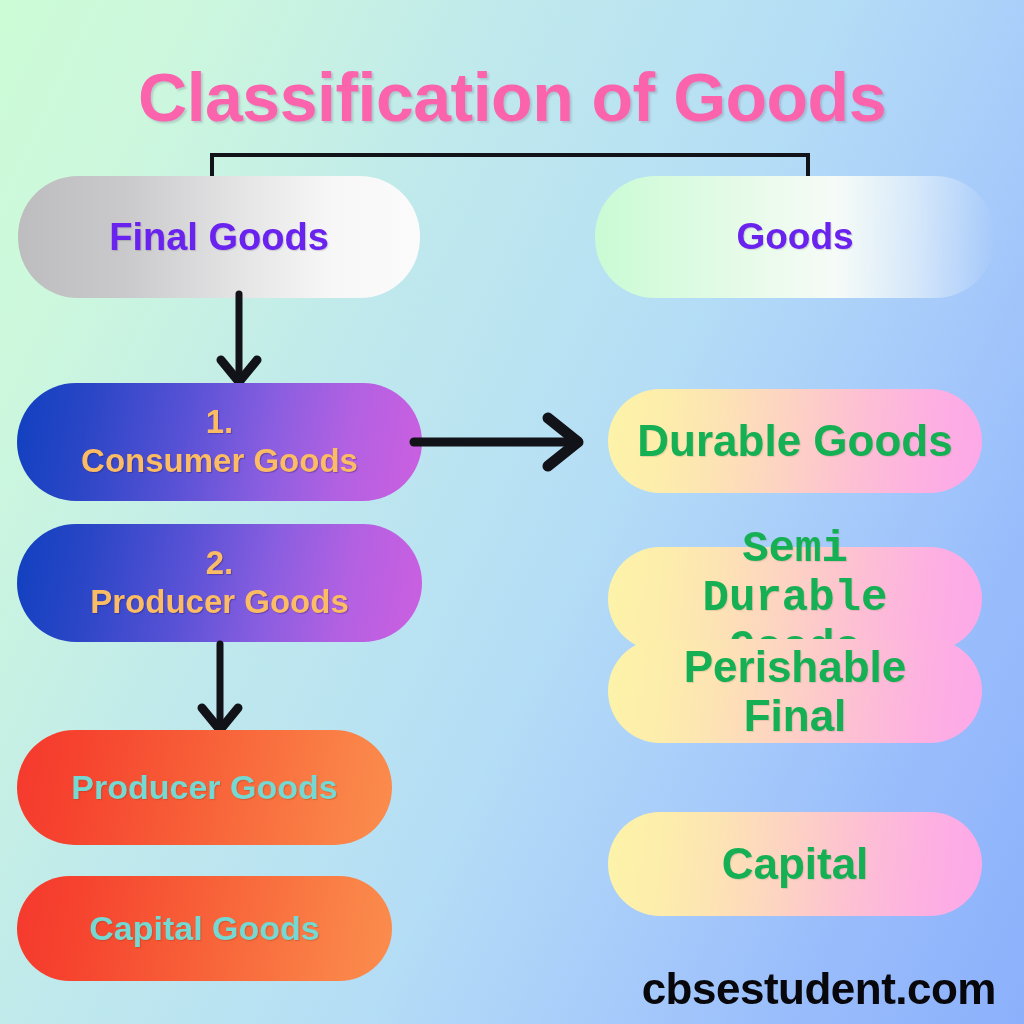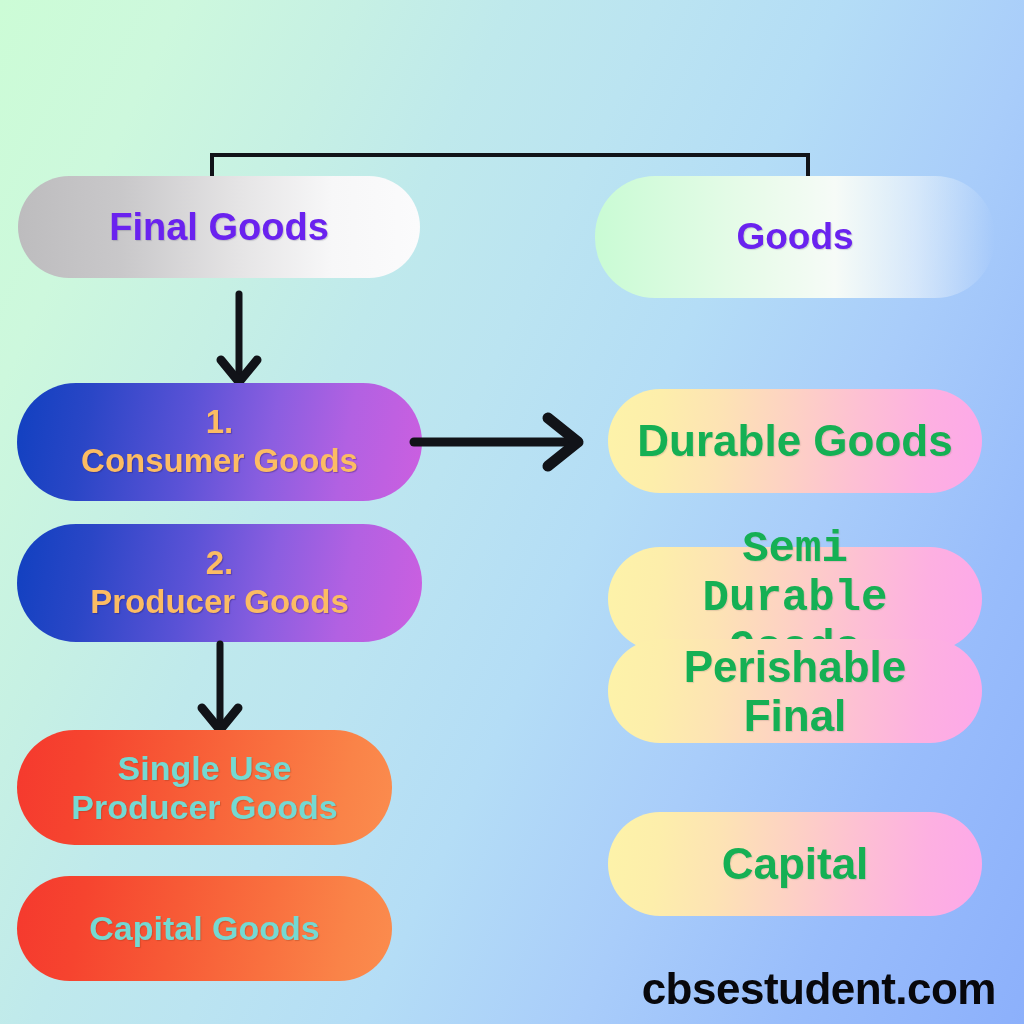--- a/index.html
+++ b/index.html
@@ -55,21 +55,21 @@
     border-radius: 60px;
     font-weight: bold;
     line-height: 1.12;
     box-sizing: border-box;
     padding: 4px 16px;
   }
   .box .line { display: block; }
 
   
   .box-final {
-    left: 18px; top: 176px; width: 402px; height: 102px;
+    left: 18px; top: 176px; width: 402px; height: 122px;
     background: linear-gradient(90deg, #bdbcbe 0%, #c9c8ca 26%, #e6e5e6 56%, #f7f7f8 78%, #fbfbfc 100%);
     color: #6a22ef;
     font-size: 38px;
     text-shadow: 1px 1px 1px rgba(120,120,140,0.35);
   }
   .box-intermediate {
     left: 595px; top: 176px; width: 400px; height: 122px;
     background: linear-gradient(90deg, #c9fbd4 0%, #d9fbdf 20%, #eafbeb 42%, #f6fbf7 60%, rgba(250,252,251,0.55) 80%, rgba(255,255,255,0.0) 100%);
     color: #6a22ef;
     font-size: 37px;
@@ -136,20 +136,21 @@
     letter-spacing: -0.5px;
     white-space: nowrap;
     margin-top: 48px;
   }
 </style>
 </head>
 <body>
 
 <div id="canvas">
 
+  <div class="title">Classification of Goods</div>
 
   <div class="connector bracket-top"></div>
   <div class="connector bracket-leftv"></div>
   <div class="connector bracket-rightv"></div>
 
   <div class="box box-final">
     <span class="line">Final Goods</span>
   </div>
 
   <div class="box box-intermediate">
@@ -177,21 +178,20 @@
     <line x1="2" y1="34" x2="158" y2="34" stroke="#111318" stroke-width="9" stroke-linecap="round"></line>
     <polyline points="136,10 166,34 136,58" fill="none" stroke="#111318" stroke-width="11" stroke-linecap="round" stroke-linejoin="round"></polyline>
   </svg>
 
   <svg class="arrow" style="left:192px; top:642px;" width="60" height="96" viewBox="0 0 60 96">
     <line x1="28" y1="2" x2="28" y2="84" stroke="#111318" stroke-width="7" stroke-linecap="round"></line>
     <polyline points="10,66 28,88 46,66" fill="none" stroke="#111318" stroke-width="9" stroke-linecap="round" stroke-linejoin="round"></polyline>
   </svg>
 
   <div class="box box-orange box-single">
-    <span class="line">Single Use</span>
     <span class="line">Producer Goods</span>
   </div>
 
   <div class="box box-orange box-capital">
     <span class="line">Capital Goods</span>
   </div>
 
   <div class="box box-yp yp1">
     <span class="line">Durable Goods</span>
   </div>

